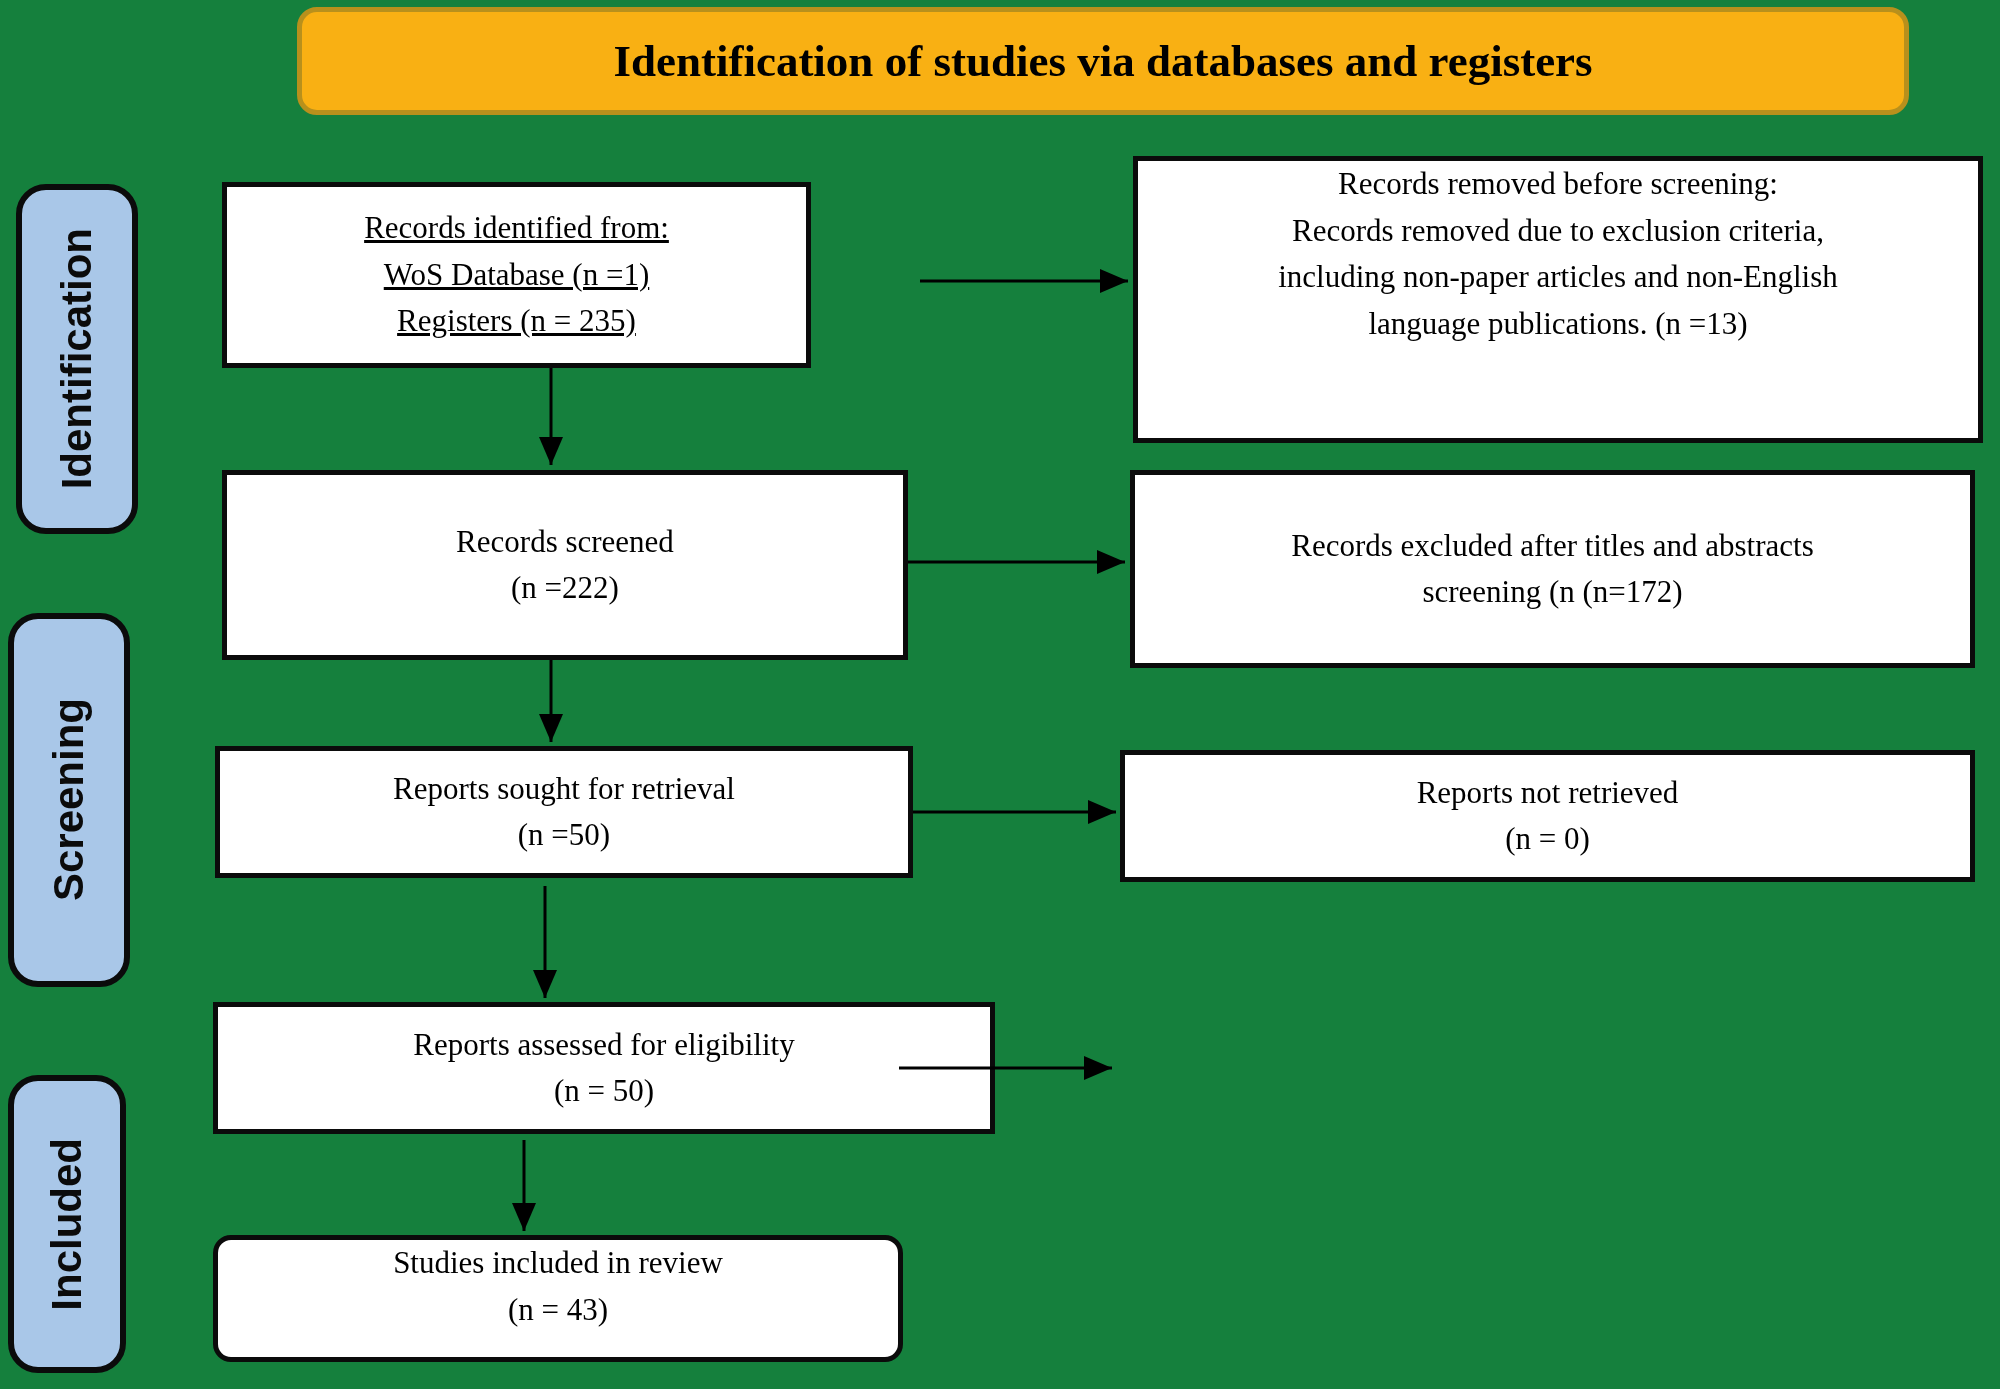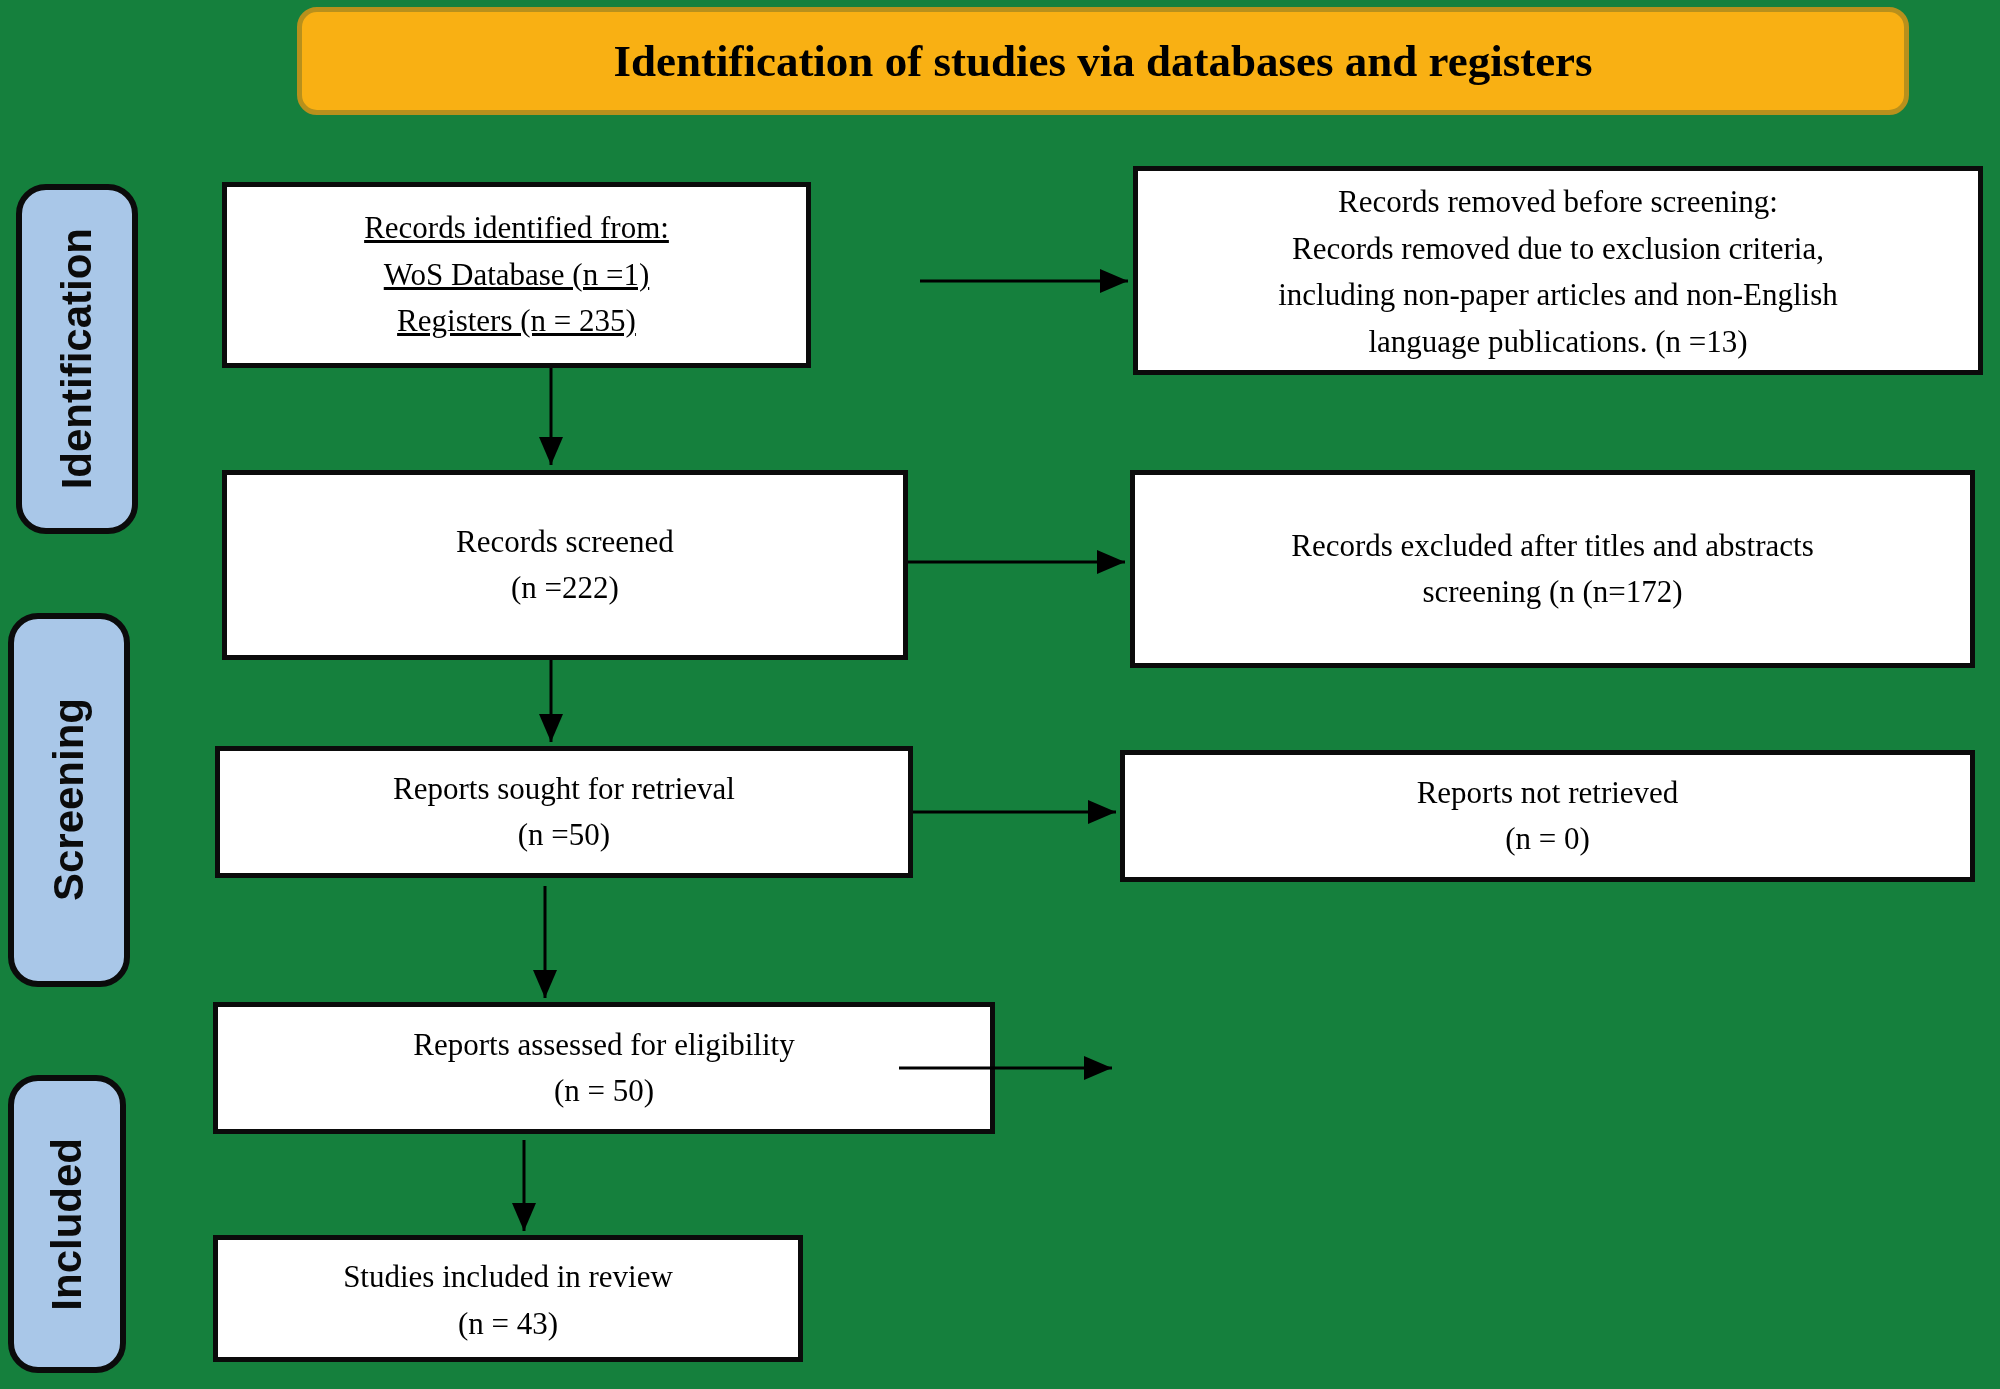--- a/index.html
+++ b/index.html
@@ -50,28 +50,28 @@
     border:5px solid #0b0b0b;
     box-sizing:border-box;
     display:flex;align-items:center;justify-content:center;
     text-align:center;
   }
   .flow-box .box-text{
     font-size:31px;color:#000;line-height:1.5;
     white-space:pre-line;
   }
   #box-records-identified{left:222px;top:182px;width:589px;height:186px;text-decoration:underline;}
-  #box-records-removed{left:1133px;top:166px;width:850px;height:209px;align-items:flex-start;padding-top:8px;}
+  #box-records-removed{left:1133px;top:156px;width:850px;height:287px;align-items:flex-start;padding-top:0;}
   #box-records-screened{left:222px;top:470px;width:686px;height:190px;}
   #box-records-excluded{left:1130px;top:470px;width:845px;height:198px;}
   #box-reports-sought{left:215px;top:746px;width:698px;height:132px;}
   #box-reports-not-retrieved{left:1120px;top:750px;width:855px;height:132px;}
   #box-reports-assessed{left:213px;top:1002px;width:782px;height:132px;}
   #box-reports-excluded{left:1117px;top:953px;width:810px;height:287px;}
-  #box-studies-included{left:213px;top:1235px;width:590px;height:127px;align-items:flex-start;padding-top:14px;}
+  #box-studies-included{left:213px;top:1235px;width:690px;height:127px;align-items:flex-start;padding-top:0px;border-radius:18px;}
   
   #connectors{position:absolute;left:0;top:0;width:2000px;height:1389px;pointer-events:none;}
 </style>
 </head>
 <body>
 
 <div id="canvas">
 
   <div class="banner">
     <div class="banner-text">Identification of studies via databases and registers</div>

